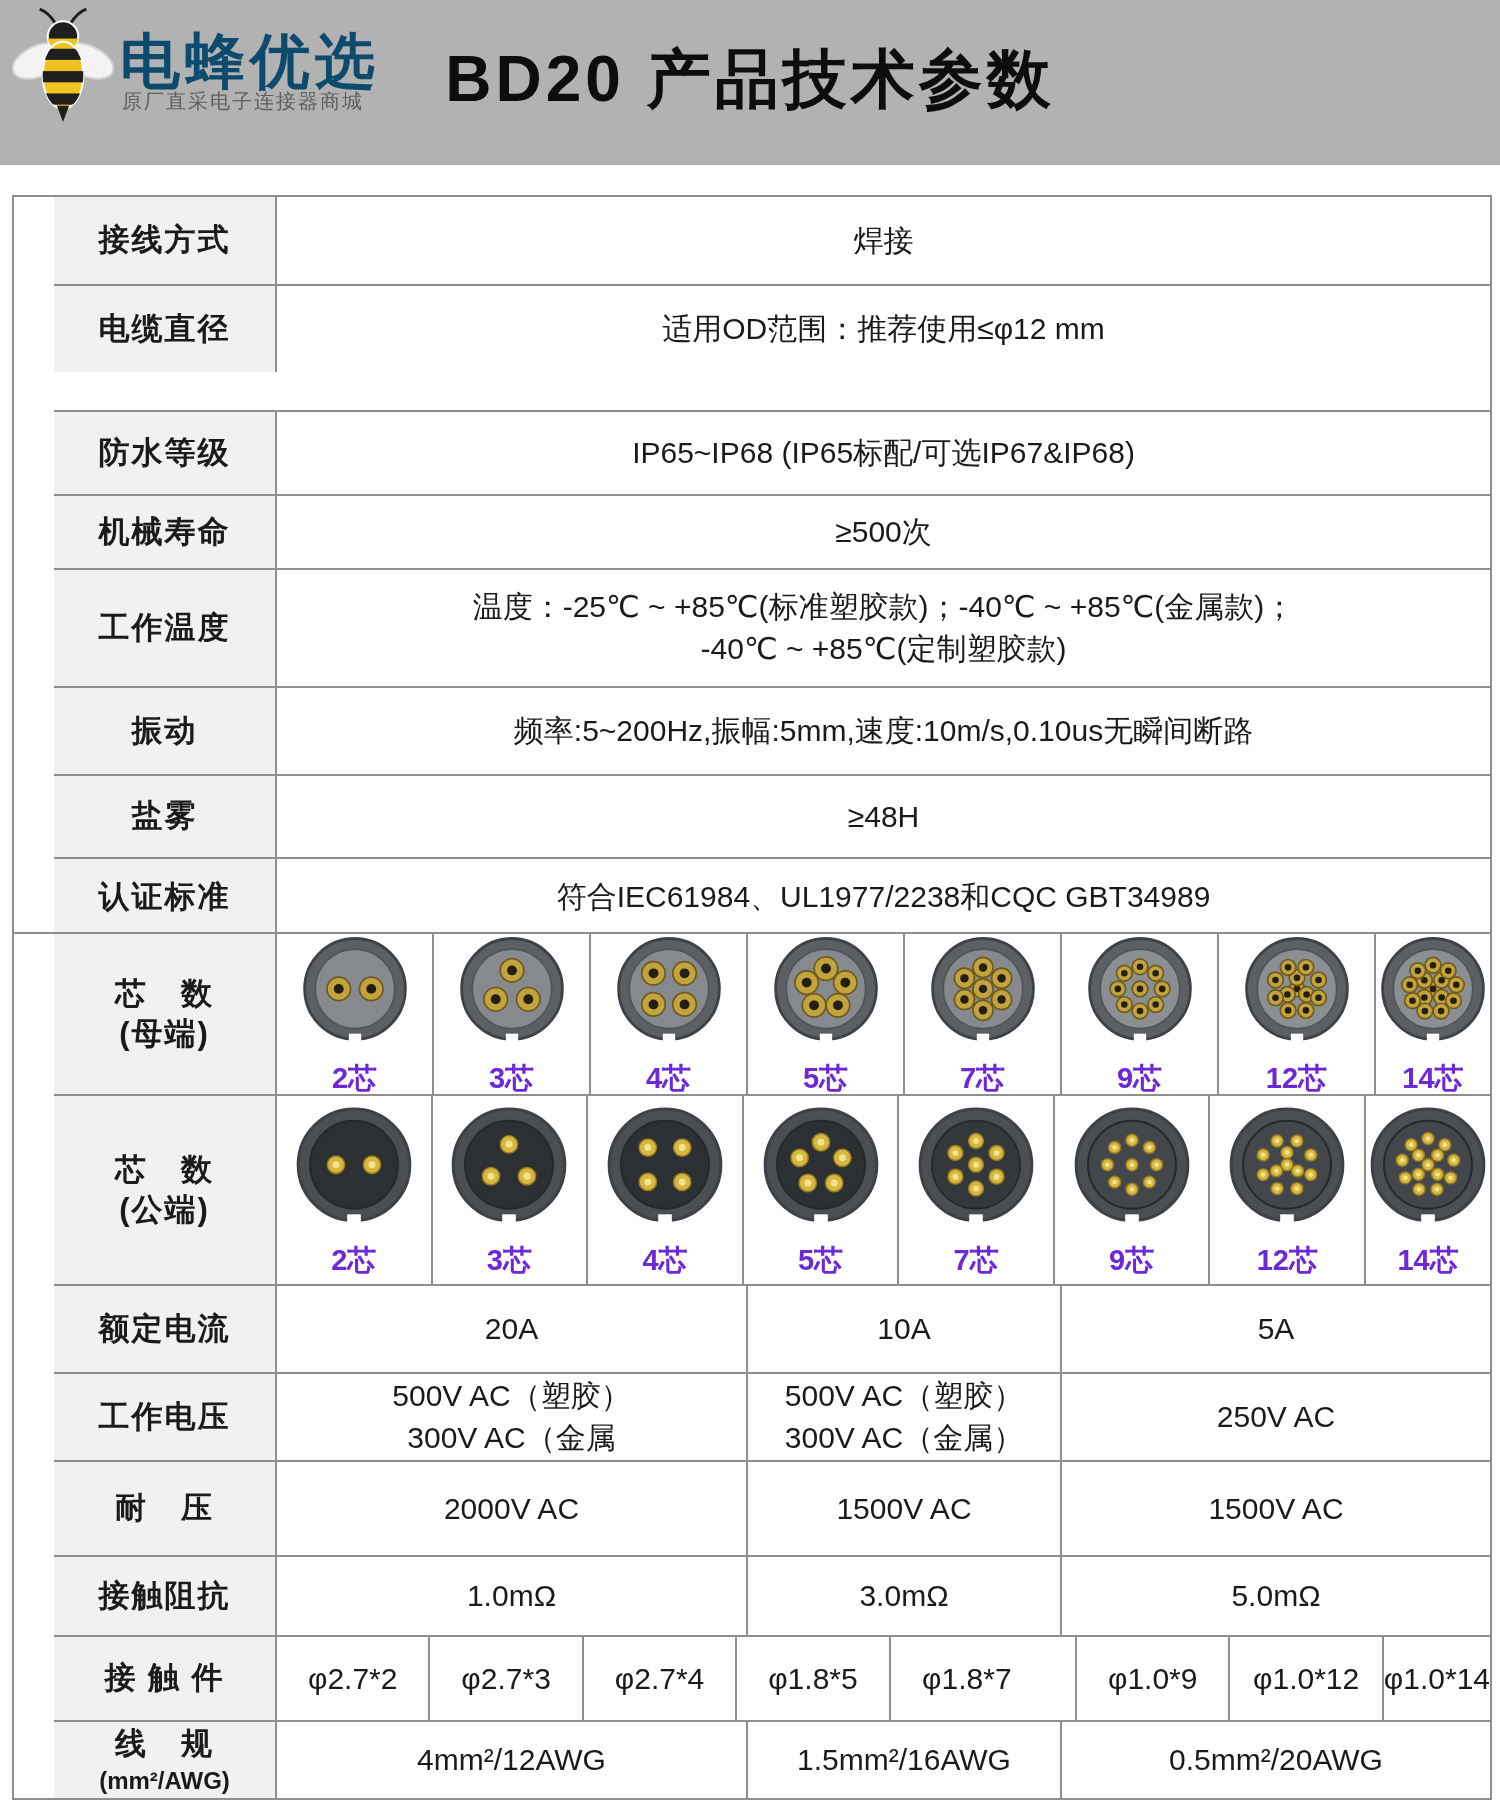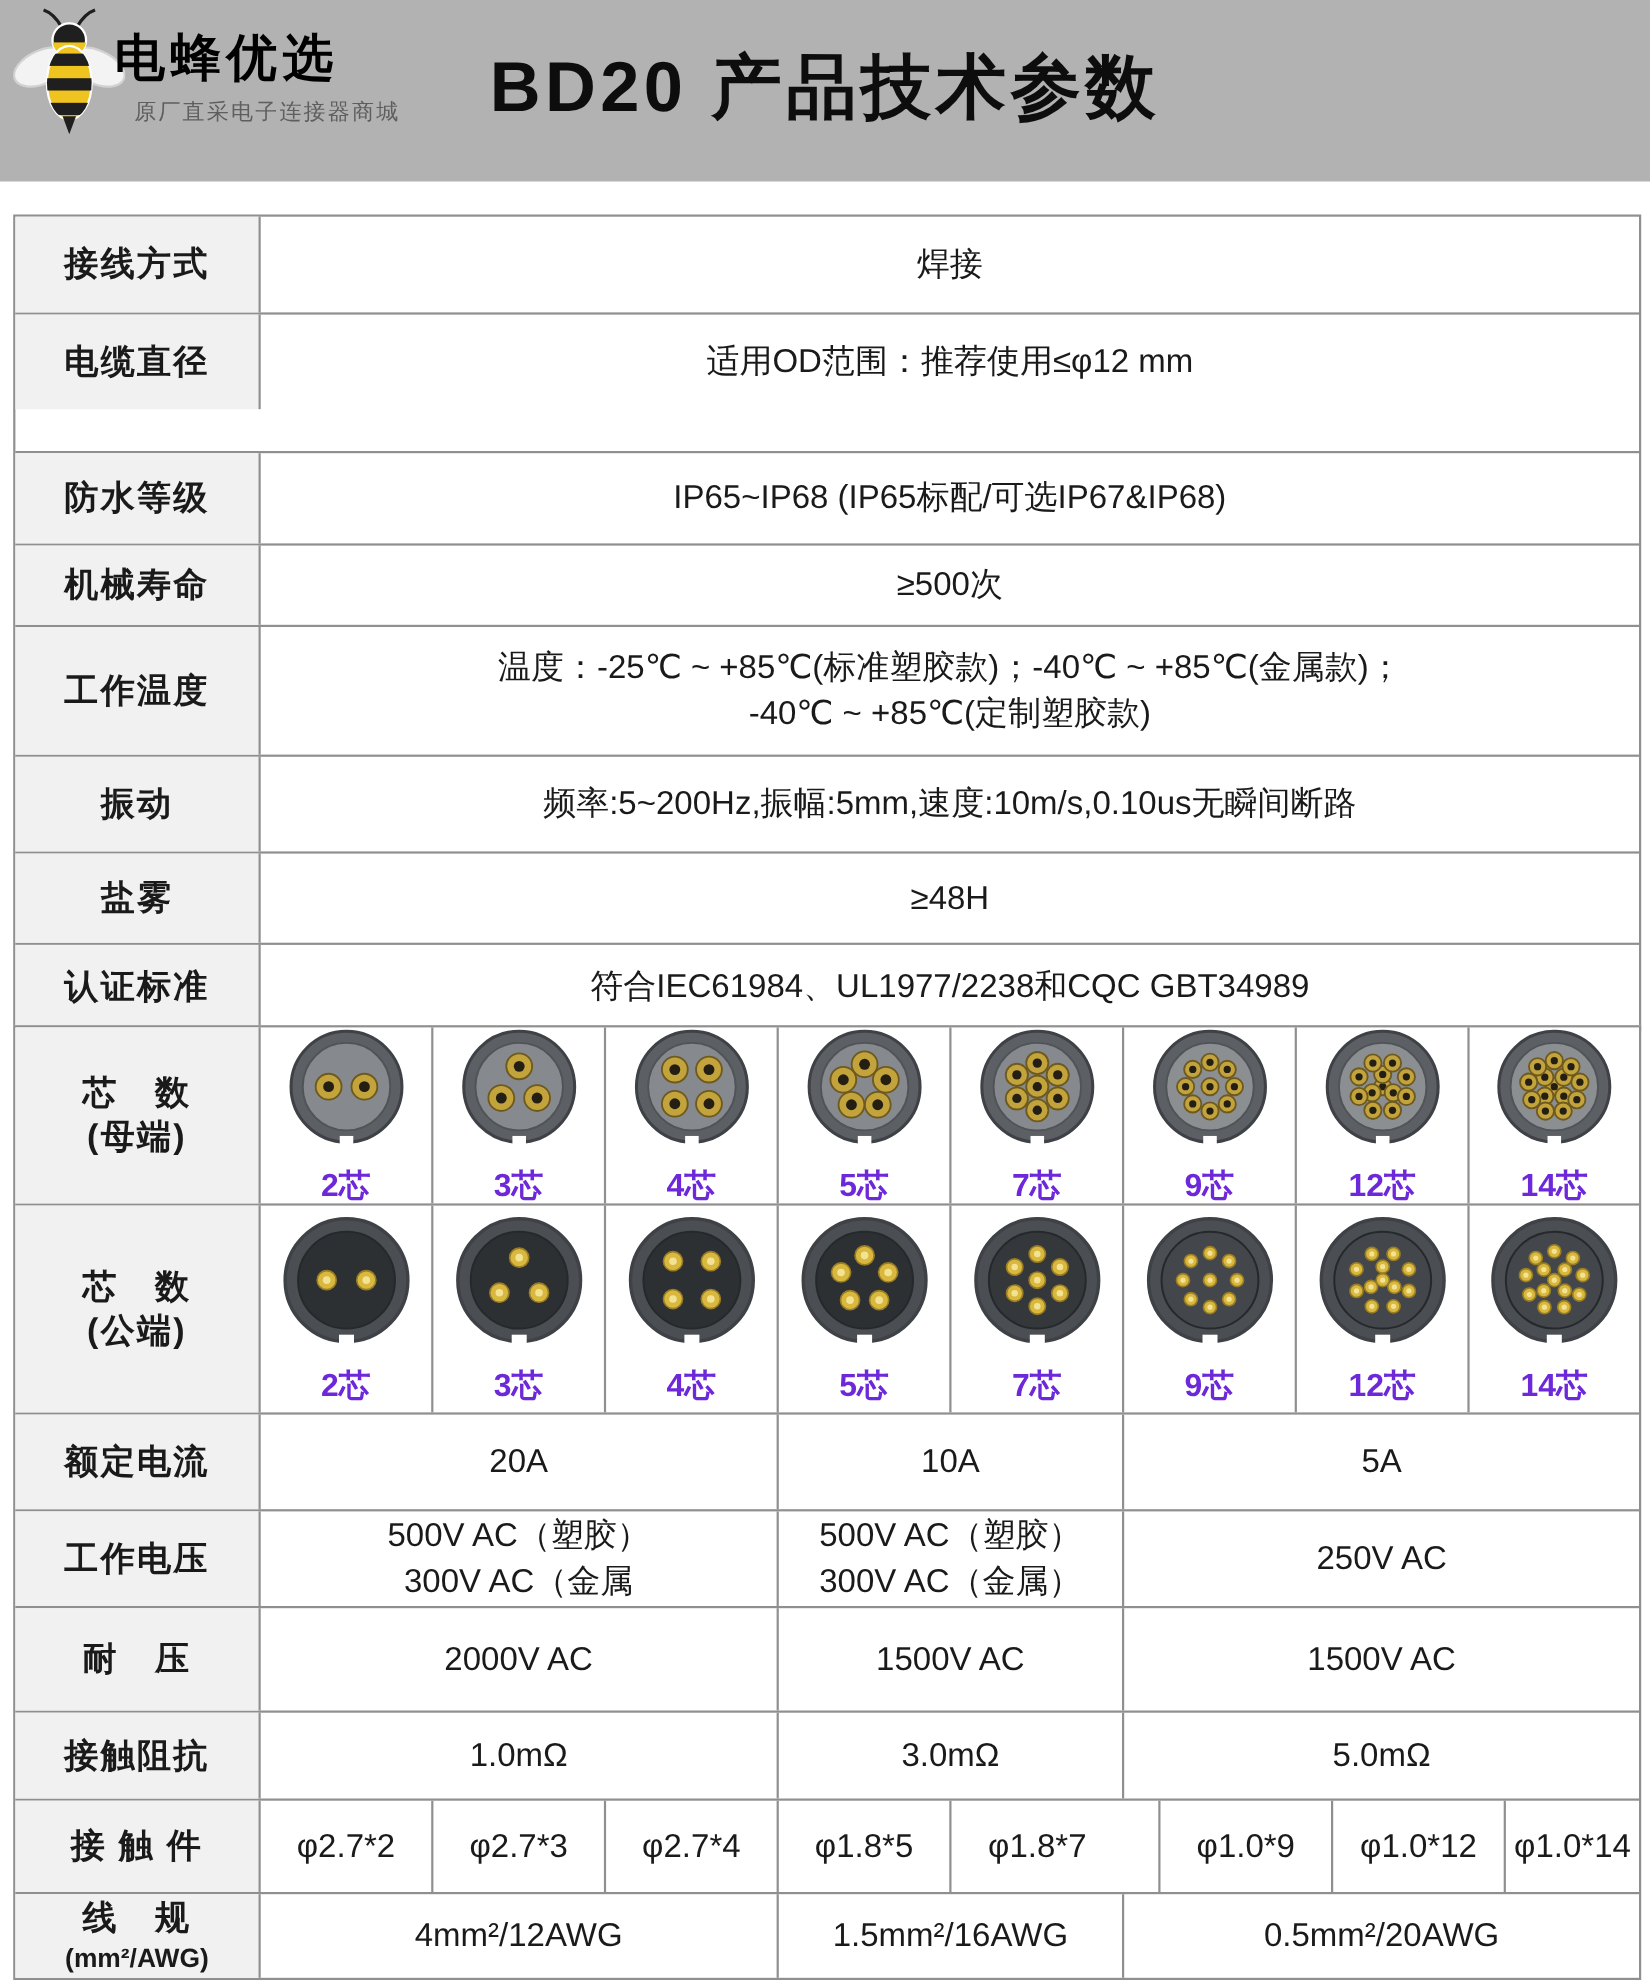--- a/index.html
+++ b/index.html
@@ -4,25 +4,25 @@
 <style>
   * { box-sizing: border-box; margin: 0; padding: 0; }
   html,body { background:#ffffff; }
   body {
     width:1500px; height:1800px; position:relative;
     font-family:"Liberation Sans","DejaVu Sans",sans-serif;
     color:#1a1a1a; overflow:hidden;
   }
   .header { position:absolute; left:0; top:0; width:1500px; height:165px; background:#b2b2b2; }
   .logo  { position:absolute; left:12px; top:4px; }
-  .brand { position:absolute; left:104px; top:22px; font-size:46px; font-weight:bold; color:#000000; letter-spacing:5px; }
+  .brand { position:absolute; left:120px; top:22px; font-size:60px; font-weight:bold; color:#0c4a6e; letter-spacing:5px; }
   .brand-sub { position:absolute; left:122px; top:88px; font-size:20px; color:#5e5e5e; letter-spacing:2px; }
   .title { position:absolute; left:0; top:36px; width:100%; text-align:center; font-size:64px; font-weight:bold; color:#0d0d0d; letter-spacing:4px; }
 
-  .tbl { position:absolute; left:12px; width:1480px; border:2px solid #8f8f8f; background:#fff; }
+  .tbl { position:absolute; left:12px; width:1480px; border:2px solid #8f8f8f; background:#fff;padding-left:40px; }
   #t1 { top:195px; }
   #t2 { top:932px; }
   .row { display:flex; border-top:2px solid #8f8f8f; }
   .row:first-child { border-top:none; }
   .lab {
     width:221px; flex:0 0 221px; background:#f1f1f1;
     display:flex; flex-direction:column; align-items:center; justify-content:center;
     font-weight:bold; font-size:31px; text-align:center; line-height:1.3; letter-spacing:2px;
   }
   .lab .sub { font-size:24px; letter-spacing:0; }

